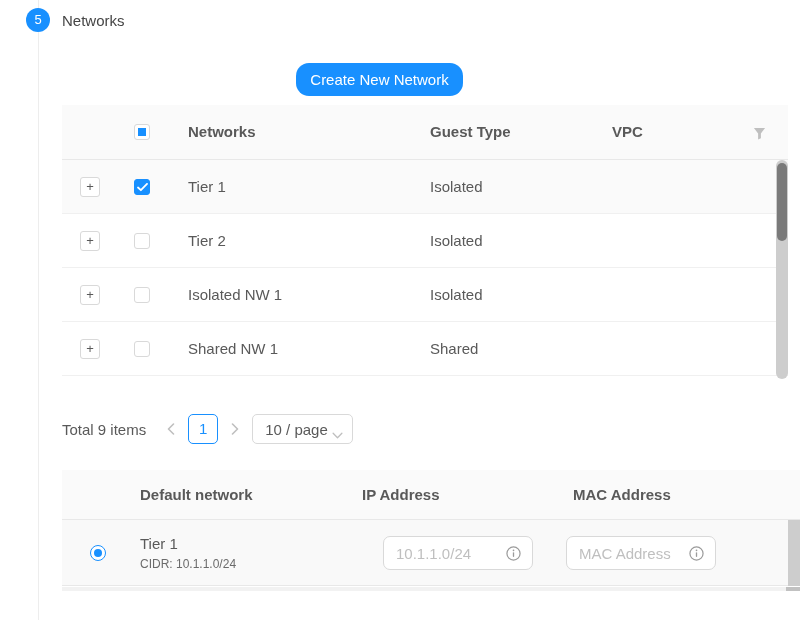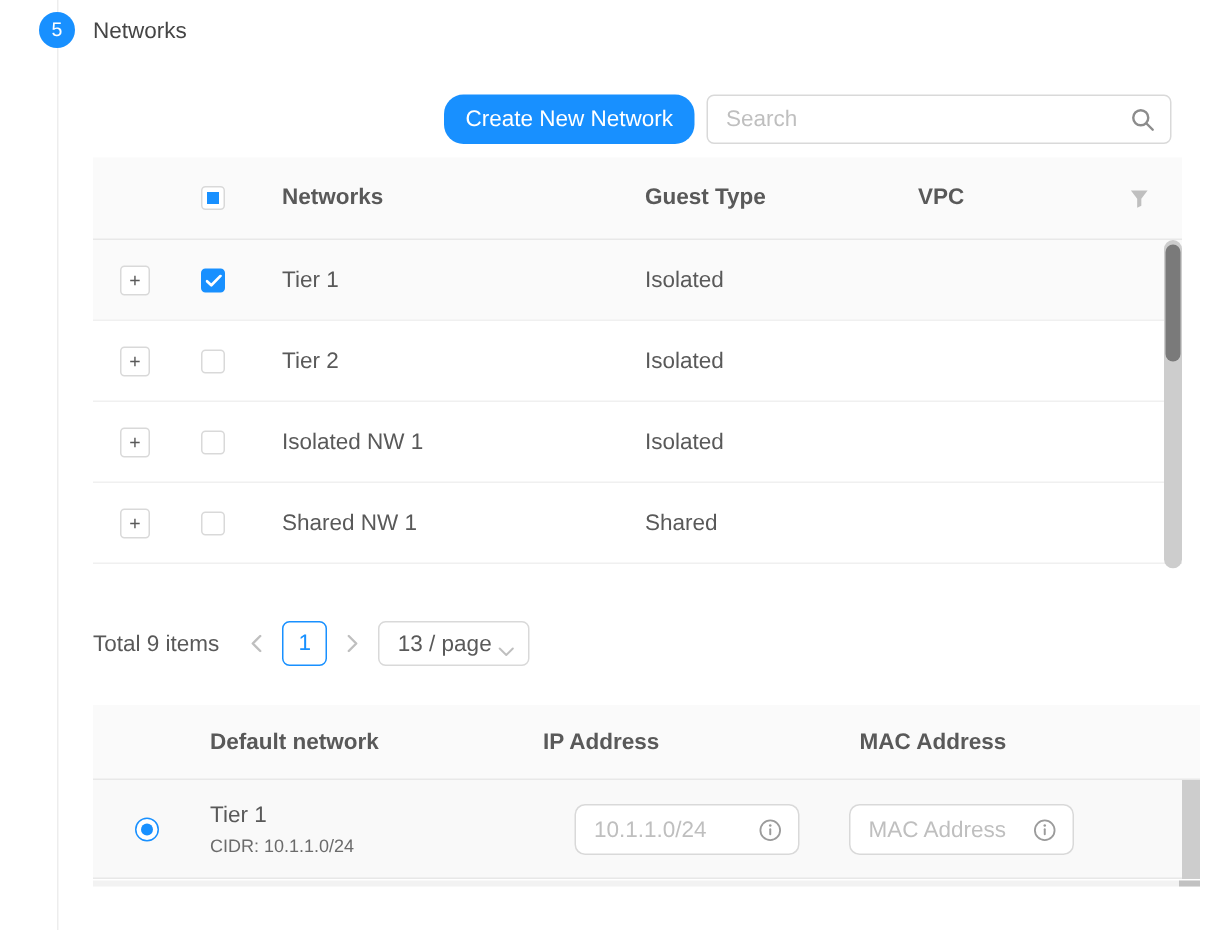--- a/index.html
+++ b/index.html
@@ -103,29 +103,20 @@
 </head>
 <body>
 
 <div class="canvas">
 
   <div class="rail-line"></div>
   <div class="step-circle">5</div>
   <div class="step-title">Networks</div>
 
   <button class="btn-primary">Create New Network</button>
-  <div class="search-box">
-    <input type="text" placeholder="Search" style="">
-    <span class="search-icon">
-      <svg viewBox="0 0 16 16" width="16" height="16">
-          <circle cx="6.5" cy="6.5" r="5" fill="none" stroke="currentColor" stroke-width="1.6"></circle>
-          <line x1="10.5" y1="10.5" x2="14.5" y2="14.5" stroke="currentColor" stroke-width="1.6" stroke-linecap="round"></line>
-        </svg>
-    </span>
-  </div>
 
   <div class="tbl1">
     <div class="thead">
       <span class="checkbox indeterminate"></span>
       <span class="hcell" style="left:126px; top:18px;">Networks</span>
       <span class="hcell" style="left:368px; top:18px;">Guest Type</span>
       <span class="hcell" style="left:550px; top:18px;">VPC</span>
       <span class="filter-icon">
         <svg viewBox="0 0 14 14" width="13" height="13">
             <path d="M1 1 H13 L8.5 7 V12 L5.5 13.5 V7 Z" fill="currentColor"></path>
@@ -179,21 +170,21 @@
           <path d="M6.5 1 L1.5 6 L6.5 11" fill="none" stroke="currentColor" stroke-width="1.6" stroke-linecap="round" stroke-linejoin="round"></path>
         </svg>
     </button>
     <button class="pg-page">1</button>
     <button class="pg-arrow">
       <svg viewBox="0 0 8 12" width="8" height="12">
           <path d="M1.5 1 L6.5 6 L1.5 11" fill="none" stroke="currentColor" stroke-width="1.6" stroke-linecap="round" stroke-linejoin="round"></path>
         </svg>
     </button>
     <div class="pg-size">
-      <span class="pg-size-label">13 / page</span>
+      <span class="pg-size-label">10 / page</span>
       <span class="chev">
         <svg viewBox="0 0 12 8" width="11" height="7">
             <path d="M1 1.5 L6 6.5 L11 1.5" fill="none" stroke="currentColor" stroke-width="1.5" stroke-linecap="round" stroke-linejoin="round"></path>
           </svg>
       </span>
     </div>
   </div>
 
   <div class="tbl2">
     <div class="thead">

